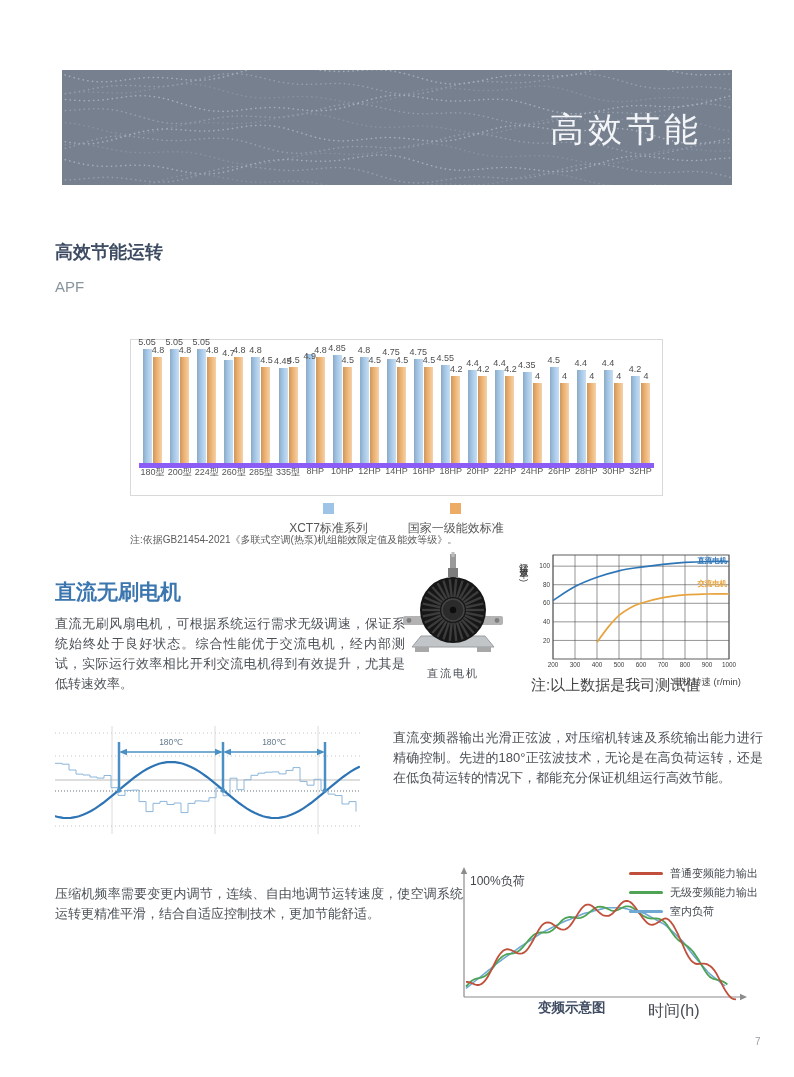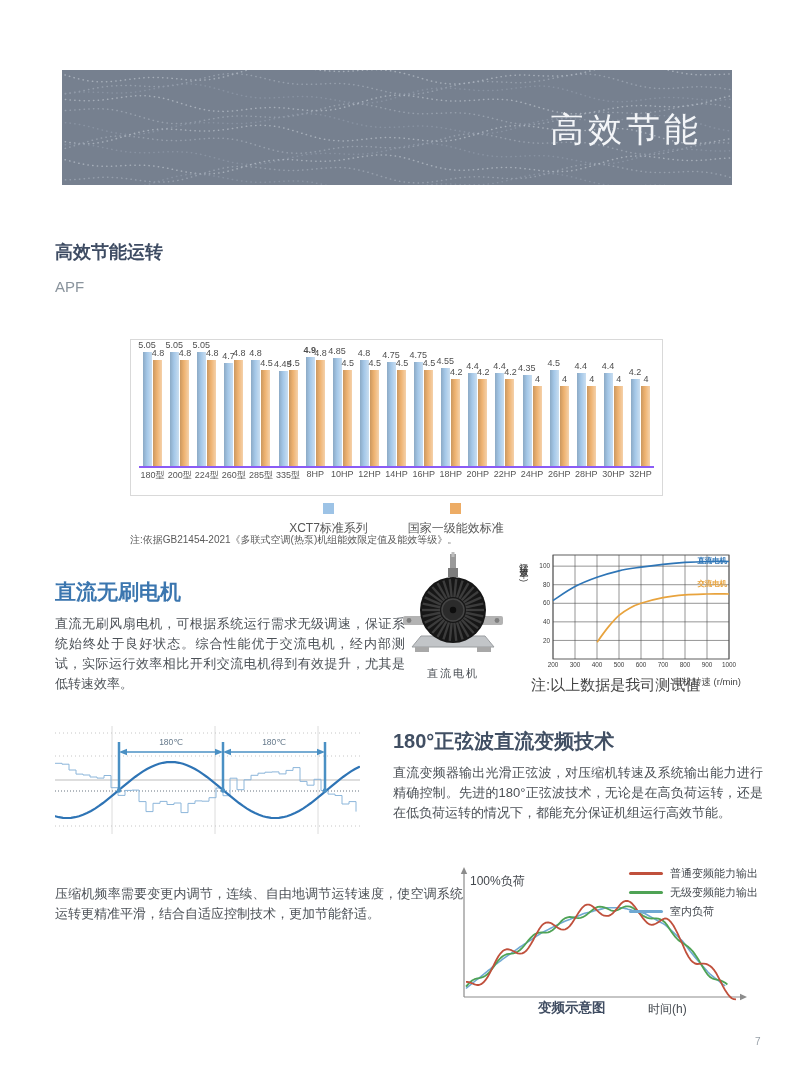--- a/index.html
+++ b/index.html
@@ -15,21 +15,21 @@
   
   .sec1{position:absolute;left:55px;top:240px;}
   .sec1-title{margin:0;font-size:18px;font-weight:bold;color:#3E4C63;}
   .sec1-sub{margin-top:6px;font-size:22px;color:#929CA6;}
   .sec1-apf{margin-top:14px;font-size:15px;color:#8A949D;}
 
   
   .chart-box{position:absolute;left:130px;top:339px;width:533px;height:157px;
     border:1px solid #D9D9D9;background:#fff;box-sizing:border-box;}
   #apf-bars{position:absolute;left:8px;right:8px;bottom:27px;height:126px;
-    display:flex;align-items:flex-end;border-bottom:2px solid #8b5cf6;}
+    display:flex;align-items:flex-end;border-bottom:5px solid #8b5cf6;}
   .apf-group{flex:1;position:relative;height:100%;display:flex;align-items:flex-end;
     justify-content:center;gap:1px;}
   .bar{width:9px;background-image:linear-gradient(90deg,rgba(80,80,80,.22),rgba(255,255,255,.08) 45%,rgba(255,255,255,.45));}
   .val{position:absolute;font-size:9px;color:#4E4E4E;white-space:nowrap;transform:translateX(-50%);z-index:2;}
   .cat{position:absolute;top:100%;margin-top:3px;left:50%;transform:translateX(-50%);
     font-size:9px;color:#555;white-space:nowrap;}
   .legend{position:absolute;left:130px;top:503px;width:533px;display:flex;
     justify-content:center;gap:40px;align-items:center;}
   .legend-item{display:flex;align-items:center;gap:6px;font-size:12px;color:#555;flex-direction:column;}
   .swatch{width:11px;height:11px;display:inline-block;}
@@ -64,21 +64,21 @@
 
   
   .load-chart{position:absolute;left:450px;top:858px;width:312px;height:170px;}
   #load-svg{position:absolute;left:0;top:6px;}
   .load-ylab{position:absolute;left:20px;top:15px;font-size:12px;color:#43474D;}
   .load-legend{position:absolute;right:4px;top:8px;}
   .load-legend-row{display:flex;align-items:center;gap:7px;margin-bottom:4px;}
   .lline{width:34px;height:3.5px;border-radius:2px;display:inline-block;}
   .load-legend-row span.llabel{font-size:11px;color:#474C52;}
   .load-caption{position:absolute;left:88px;top:141px;font-size:13.5px;font-weight:bold;color:#3F4C61;}
-  .load-xlab{position:absolute;left:198px;top:143px;font-size:12px;color:#474C52;}
+  .load-xlab{position:absolute;left:198px;top:143px;font-size:16px;color:#474C52;}
 
   .pagenum{position:absolute;left:755px;top:1036px;font-size:10px;color:#98A0A8;}
 </style>
 </head>
 <body>
 
 <div id="page">
 
   <header class="banner">
     <svg id="banner-svg" width="670" height="115">
@@ -143,21 +143,21 @@
         <div class="apf-group">
           <div class="bar" style="height: 95px; background-color: rgb(157, 195, 230);"></div>
           <div class="bar" style="height: 96px; background-color: rgb(237, 172, 101);"></div>
           <span class="val" style="left: 30%; bottom: 97px;">4.45</span>
           <span class="val" style="left: 70%; bottom: 98px;">4.5</span>
           <div class="cat">335型</div>
         </div>
         <div class="apf-group">
           <div class="bar" style="height: 109px; background-color: rgb(157, 195, 230);"></div>
           <div class="bar" style="height: 106px; background-color: rgb(237, 172, 101);"></div>
-          <span class="val" style="left: 30%; bottom: 111px; font-weight: bold;">4.9</span>
+          <span class="val" style="left: 30%; bottom: 102px;">4.9</span>
           <span class="val" style="left: 70%; bottom: 108px;">4.8</span>
           <div class="cat">8HP</div>
         </div>
         <div class="apf-group">
           <div class="bar" style="height: 108px; background-color: rgb(157, 195, 230);"></div>
           <div class="bar" style="height: 96px; background-color: rgb(237, 172, 101);"></div>
           <span class="val" style="left: 30%; bottom: 110px;">4.85</span>
           <span class="val" style="left: 70%; bottom: 98px;">4.5</span>
           <div class="cat">10HP</div>
         </div>
@@ -382,21 +382,20 @@
           <polygon points="168,26 160,22.8 160,29.2"></polygon>
         <polygon points="168,26 176,22.8 176,29.2"></polygon>
           <polygon points="270,26 262,22.8 262,29.2"></polygon>
       </g>
       <text class="deg" x="116" y="19">180℃</text>
       <text class="deg" x="219" y="19">180℃</text>
     </svg>
   </div>
 
   <section class="sec3">
-    <h3 class="dark-title">180°正弦波直流变频技术</h3>
     <p class="body-text">直流变频器输出光滑正弦波，对压缩机转速及系统输出能力进行精确控制。先进的180°正弦波技术，无论是在高负荷运转，还是在低负荷运转的情况下，都能充分保证机组运行高效节能。</p>
   </section>
 
   <section class="sec4">
     <p class="body-text">压缩机频率需要变更内调节，连续、自由地调节运转速度，使空调系统运转更精准平滑，结合自适应控制技术，更加节能舒适。</p>
   </section>
 
   <div class="load-chart">
     <svg id="load-svg" width="300" height="150">
       <g stroke="#8C8C8C" stroke-width="1.2">

